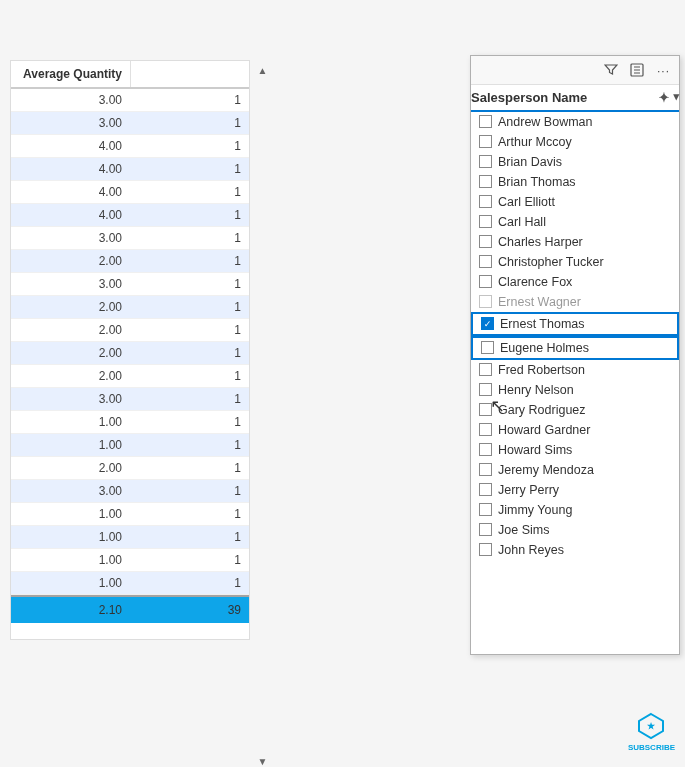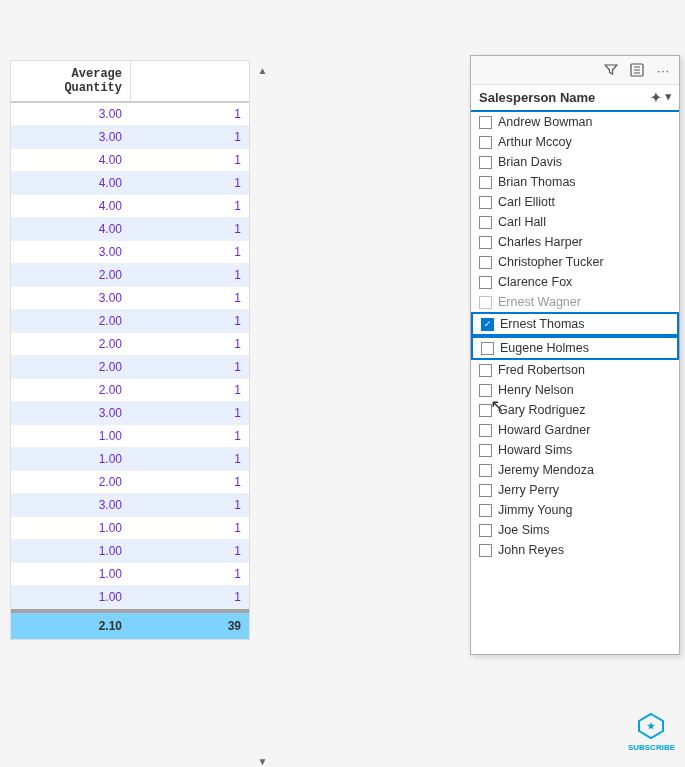--- a/index.html
+++ b/index.html
@@ -28,21 +28,20 @@
       border: 1px solid #ddd;
       margin-left: 10px;
       height: 580px;
       overflow: hidden;
     }
 
     .table-header {
       display: flex;
       border-bottom: 2px solid #ccc;
       background: #fff;
-      font-family: Liberation Mono, monospace;
     }
 
     .table-header .col {
       padding: 6px 8px;
       font-weight: 600;
       font-size: 12px;
       color: #333;
       border-right: 1px solid #e0e0e0;
       text-align: right;
     }
@@ -59,32 +58,32 @@
       background: #f8f8f8;
     }
 
     .table-body .row.highlighted {
       background: #e8f0fe;
     }
 
     .table-body .cell {
       padding: 4px 8px;
       text-align: right;
-      color: #6d28d9;
+      color: #404040;
       font-size: 12px;
     }
 
     .cell-avg { width: 120px; }
     .cell-total { width: 120px; }
 
     .table-footer {
       display: flex;
-      border-top: 4px solid #a3a3a3;
-      background: #7dd3fc;
-      font-weight: 700;
+      border-top: 2px solid #a3a3a3;
+      background: #0ea5e9;
+      font-weight: 400;
     }
 
     .table-footer .cell {
       padding: 6px 8px;
       text-align: right;
       font-size: 12px;
       color: #333;
     }
 
     
@@ -117,21 +116,21 @@
       align-items: center;
       justify-content: center;
       color: #555;
       font-size: 13px;
       cursor: pointer;
     }
 
     .filter-header {
       display: flex;
       align-items: center;
-      padding: 5px 8px;
+      padding: 5px 0;
       border-bottom: 2px solid #0078d4;
       font-weight: 600;
       font-size: 13px;
       color: #333;
       gap: 4px;
       justify-content: center;
     }
 
     .filter-header-icons {
       display: flex;
@@ -140,21 +139,21 @@
     }
 
     .filter-list {
       flex: 1;
       overflow-y: auto;
       overflow-x: hidden;
     }
 
     .filter-item {
       display: flex;
-      align-items: center;
+      align-items: flex-start;
       padding: 3px 8px;
       gap: 6px;
       font-size: 12.5px;
       color: #333;
       cursor: pointer;
     }
 
     .filter-item.active-group {
       background: #fff;
       border: 2px solid #0078d4;

